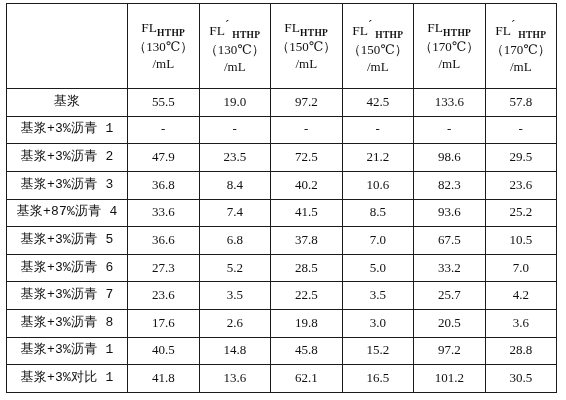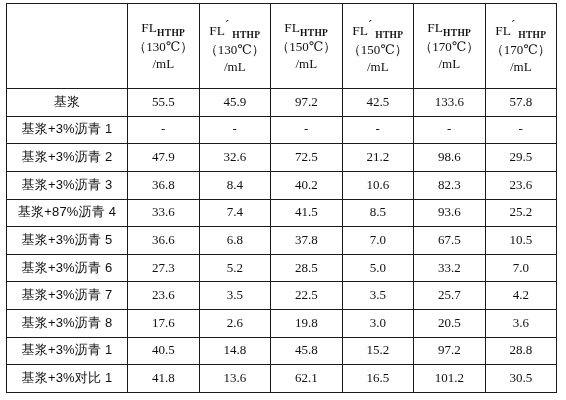--- a/index.html
+++ b/index.html
@@ -41,21 +41,21 @@
   col.col-label { width: 121px; }
   col.col-val   { width: 71.5px; }
 
   th.corner-cell {
     border-left: none;
     border-top: none;
   }
   td.row-label {
     text-align: left;
     padding-left: 5px;
-    font-family: Liberation Sans, sans-serif;
+    font-family: Liberation Mono, monospace;
     font-size: 13.5px;
     letter-spacing: 0.2px;
   }
   .hdr-line {
     display: block;
     white-space: nowrap;
     padding: 1px 0;
   }
   .hdr-line.l1 { font-size: 13.5px; }
   .hdr-line.l2 { font-size: 13px; text-align: center; }
@@ -122,39 +122,39 @@
             <span class="hdr-line l1"><span>FL</span><span class="prime">´</span><span class="gap"></span><span class="sub">HTHP</span></span>
             <span class="hdr-line l2">（170℃）</span>
             <span class="hdr-line l3">/mL</span>
           </th>
         </tr>
     </thead>
     <tbody>
         <tr>
           <td class="row-label">基浆</td>
           <td class="value-cell">55.5</td>
-          <td class="value-cell">45.9</td>
+          <td class="value-cell">19.0</td>
           <td class="value-cell">97.2</td>
           <td class="value-cell">42.5</td>
           <td class="value-cell">133.6</td>
           <td class="value-cell">57.8</td>
         </tr>
         <tr>
           <td class="row-label">基浆+3%沥青 1</td>
           <td class="value-cell">-</td>
           <td class="value-cell">-</td>
           <td class="value-cell">-</td>
           <td class="value-cell">-</td>
           <td class="value-cell">-</td>
           <td class="value-cell">-</td>
         </tr>
         <tr>
           <td class="row-label">基浆+3%沥青 2</td>
           <td class="value-cell">47.9</td>
-          <td class="value-cell">32.6</td>
+          <td class="value-cell">23.5</td>
           <td class="value-cell">72.5</td>
           <td class="value-cell">21.2</td>
           <td class="value-cell">98.6</td>
           <td class="value-cell">29.5</td>
         </tr>
         <tr>
           <td class="row-label">基浆+3%沥青 3</td>
           <td class="value-cell">36.8</td>
           <td class="value-cell">8.4</td>
           <td class="value-cell">40.2</td>

